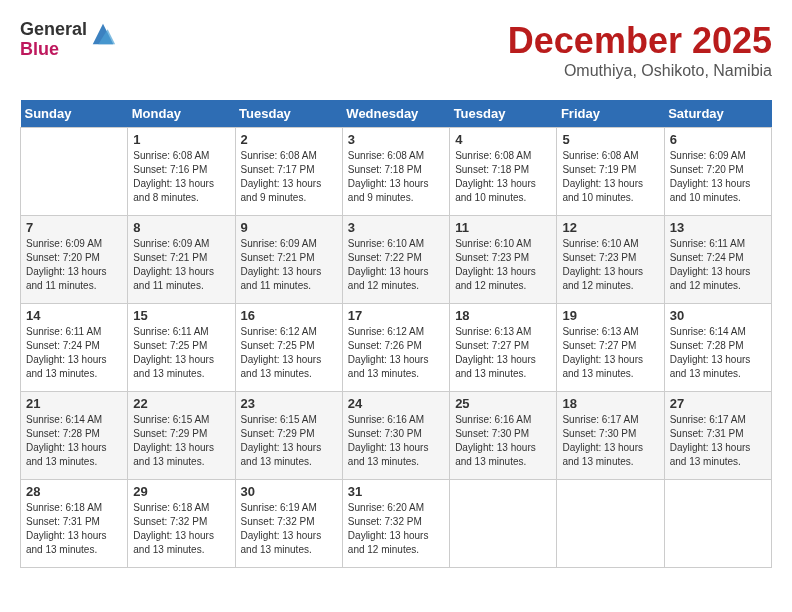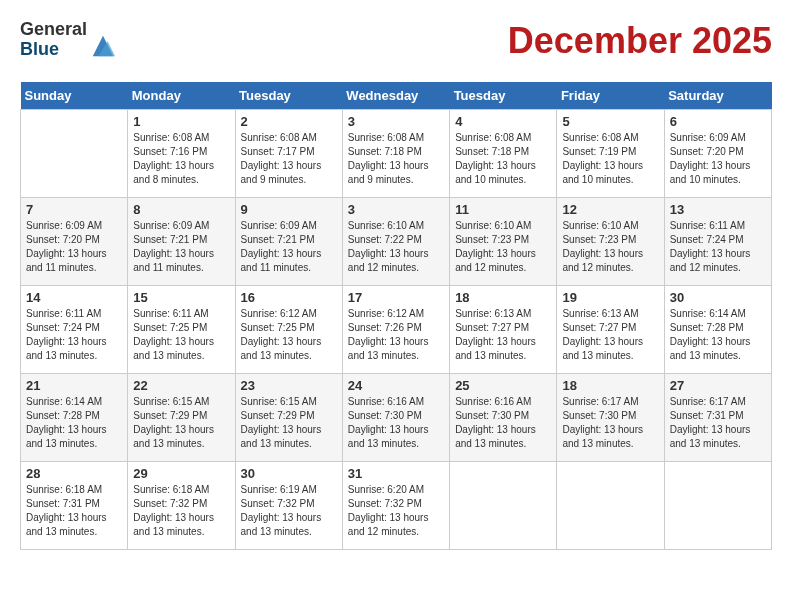--- a/index.html
+++ b/index.html
@@ -19,21 +19,21 @@
     .logo {
       display: flex;
       align-items: center;
     }
     .logo-text {
       font-size: 18px;
       font-weight: bold;
       line-height: 1.1;
     }
     .logo-general { color: #333; }
-    .logo-blue { color: #0c4a6e; }
+    .logo-blue { color: #be185d; }
     .logo-icon {
       width: 28px;
       height: 28px;
       margin-left: 2px;
     }
     .title-block {
       text-align: right;
     }
     .month-title {
       font-size: 36px;
@@ -83,34 +83,35 @@
     tr:nth-child(even) td { background: #f5f5f5; }
     tr:nth-child(odd) td { background: #fff; }
     td.empty-cell { background: #f0f0f0; }
   </style>
 </head>
 <body>
 
 <div class="header">
   <div class="logo">
     <div>
-      <div style="display:flex;align-items:flex-end;">
+      <div style="display:flex;align-items:flex-start;">
         <span class="logo-text">
           <span class="logo-general">General</span><br>
           <span class="logo-blue">Blue</span>
         </span>
         <svg class="logo-icon" viewBox="0 0 30 30" xmlns="http://www.w3.org/2000/svg">
           <polygon points="4,26 15,4 26,26" fill="#1a6bb5" opacity="0.85"></polygon>
           <polygon points="10,26 20,10 28,26" fill="#4a9fd4" opacity="0.7"></polygon>
         </svg>
       </div>
     </div>
   </div>
   <div class="title-block">
     <div class="month-title">December 2025</div>
+    <div class="location">Omuthiya, Oshikoto, Namibia</div>
   </div>
 </div>
 
 <table>
   <thead>
     <tr>
     <th>Sunday</th>
         <th>Monday</th>
         <th>Tuesday</th>
         <th>Wednesday</th>

